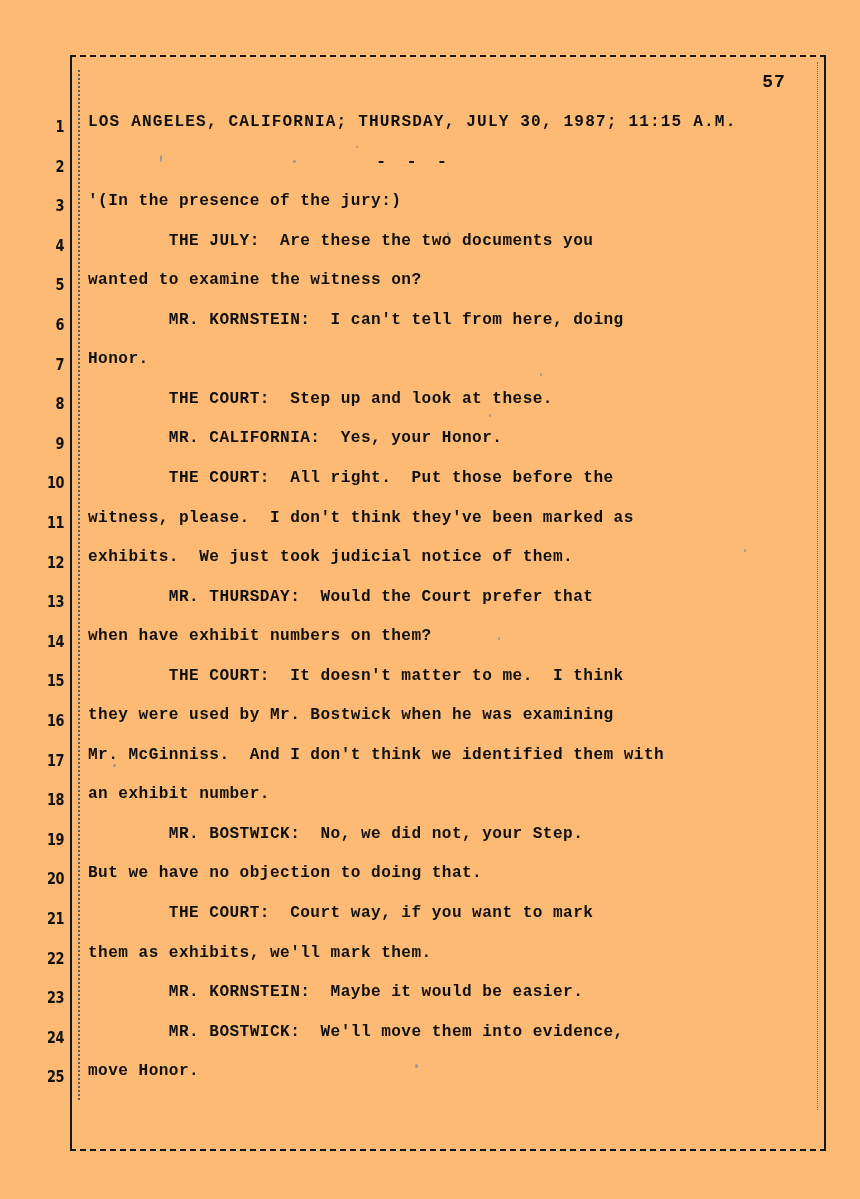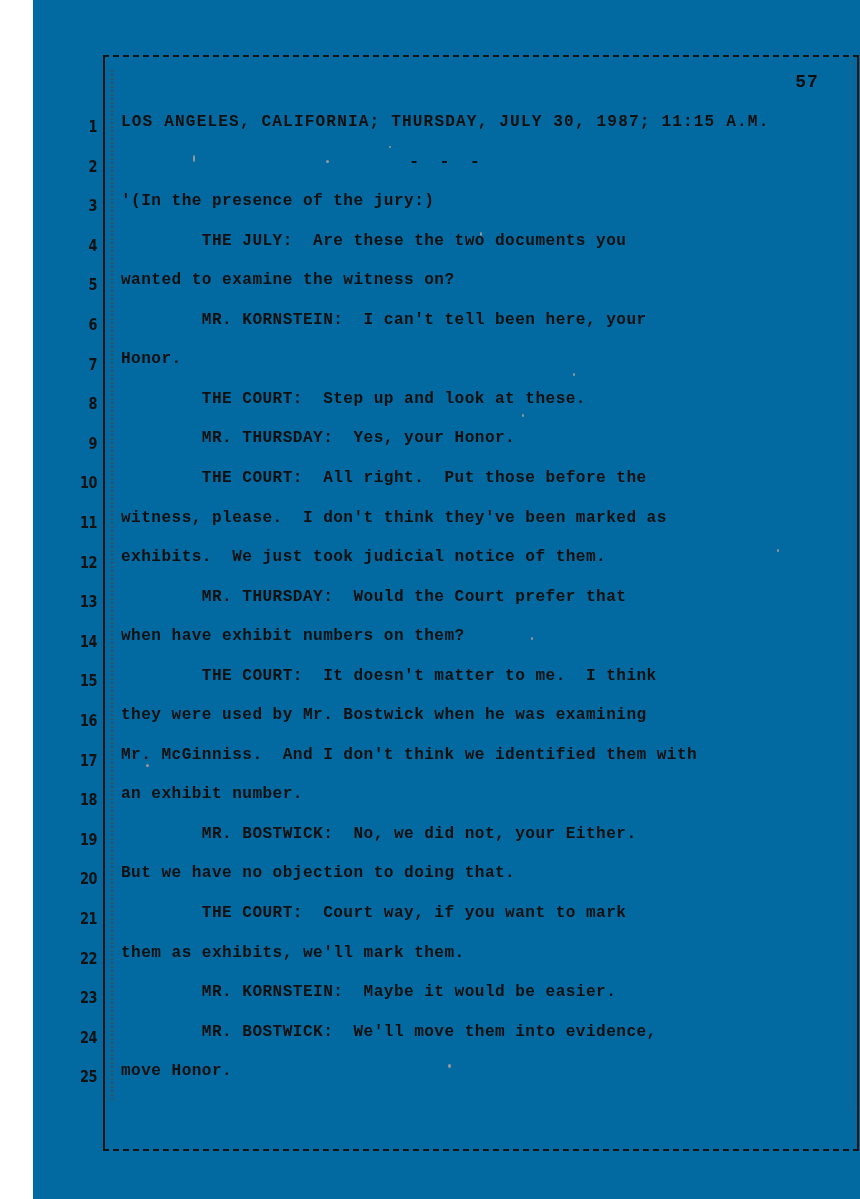--- a/index.html
+++ b/index.html
@@ -13,22 +13,21 @@
     position: relative;
     overflow: hidden;
     font-family: "Liberation Mono", "DejaVu Sans Mono", monospace;
     -webkit-font-smoothing: none;
   }
 
   
   #scan {
     position: absolute;
     inset: 0;
-    background: #0369a1;
-    margin-left: 33px;
+    background: #fdba74;
   }
 
   
   #frame-top {
     position: absolute;
     left: 70px;
     top: 55px;
     width: 756px;
     height: 0;
     border-top: 2px dashed #151515;
@@ -186,34 +185,34 @@
       <div class="ln" style="top: 928.8px;">24</div>
       <div class="ln" style="top: 968.4px;">25</div>
     </div>
 
   <div id="body-text">
       <div class="tline hdr" style="top: 8px;">LOS ANGELES, CALIFORNIA; THURSDAY, JULY 30, 1987; 11:15 A.M.</div>
       <div class="tline sep" style="top: 47.55px; left: 288px;">- - -</div>
       <div class="tline" style="top: 87.1px;">'(In the presence of the jury:)</div>
       <div class="tline" style="top: 126.65px;">        THE JULY:  Are these the two documents you</div>
       <div class="tline" style="top: 166.2px;">wanted to examine the witness on?</div>
-      <div class="tline" style="top: 205.75px;">        MR. KORNSTEIN:  I can't tell been here, your</div>
+      <div class="tline" style="top: 205.75px;">        MR. KORNSTEIN:  I can't tell from here, doing</div>
       <div class="tline" style="top: 245.3px;">Honor.</div>
       <div class="tline" style="top: 284.85px;">        THE COURT:  Step up and look at these.</div>
-      <div class="tline" style="top: 324.4px;">        MR. THURSDAY:  Yes, your Honor.</div>
+      <div class="tline" style="top: 324.4px;">        MR. CALIFORNIA:  Yes, your Honor.</div>
       <div class="tline" style="top: 363.95px;">        THE COURT:  All right.  Put those before the</div>
       <div class="tline" style="top: 403.5px;">witness, please.  I don't think they've been marked as</div>
       <div class="tline" style="top: 443.05px;">exhibits.  We just took judicial notice of them.</div>
       <div class="tline" style="top: 482.6px;">        MR. THURSDAY:  Would the Court prefer that</div>
       <div class="tline" style="top: 522.15px;">when have exhibit numbers on them?</div>
       <div class="tline" style="top: 561.7px;">        THE COURT:  It doesn't matter to me.  I think</div>
       <div class="tline" style="top: 601.25px;">they were used by Mr. Bostwick when he was examining</div>
       <div class="tline" style="top: 640.8px;">Mr. McGinniss.  And I don't think we identified them with</div>
       <div class="tline" style="top: 680.35px;">an exhibit number.</div>
-      <div class="tline" style="top: 719.9px;">        MR. BOSTWICK:  No, we did not, your Either.</div>
+      <div class="tline" style="top: 719.9px;">        MR. BOSTWICK:  No, we did not, your Step.</div>
       <div class="tline" style="top: 759.45px;">But we have no objection to doing that.</div>
       <div class="tline" style="top: 799px;">        THE COURT:  Court way, if you want to mark</div>
       <div class="tline" style="top: 838.55px;">them as exhibits, we'll mark them.</div>
       <div class="tline" style="top: 878.1px;">        MR. KORNSTEIN:  Maybe it would be easier.</div>
       <div class="tline" style="top: 917.65px; text-align: center;">        MR. BOSTWICK:  We'll move them into evidence,</div>
       <div class="tline" style="top: 957.2px;">move Honor.</div>
     </div>
 
   <div class="speck" style="left:160px; top:155px; width:2px; height:7px;"></div>
   <div class="speck" style="left:293px; top:160px; width:3px; height:3px;"></div>

